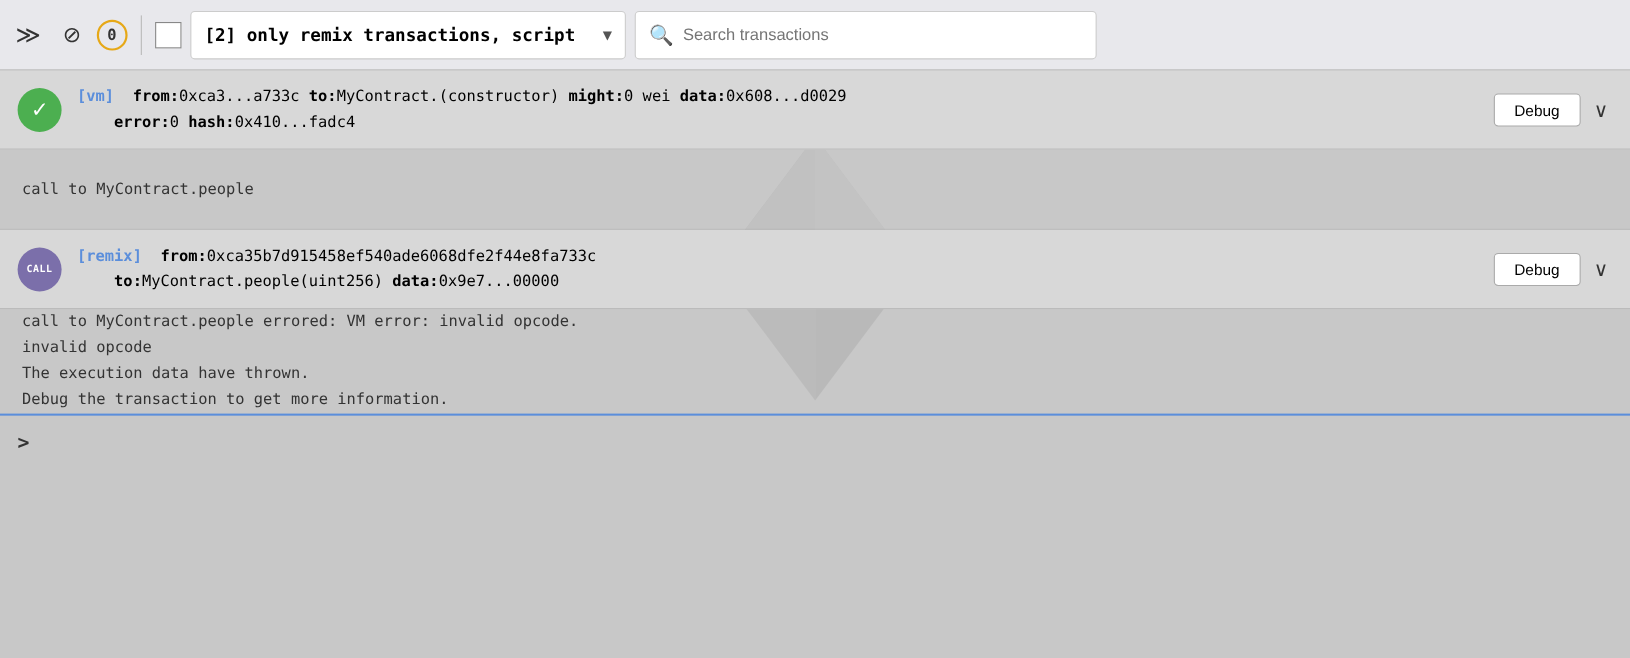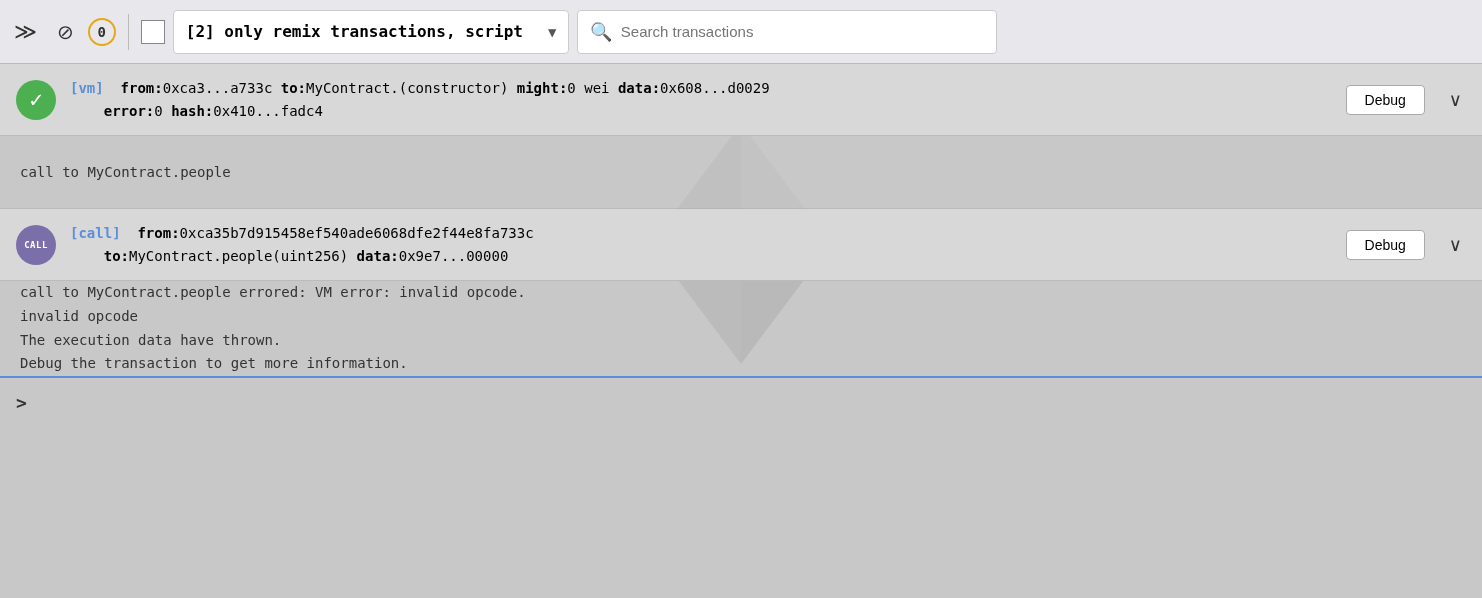--- a/index.html
+++ b/index.html
@@ -195,21 +195,21 @@
     }
 
     .tag-call {
       color: #5b8edb;
       font-weight: bold;
     }
 
     .tx-actions {
       display: flex;
       align-items: center;
-      gap: 20px;
+      gap: 8px;
       flex-shrink: 0;
     }
 
     .debug-btn {
       background: #fff;
       border: 1px solid #aaa;
       border-radius: 4px;
       padding: 6px 18px;
       font-size: 14px;
       cursor: pointer;
@@ -331,21 +331,21 @@
     <span>call to MyContract.people</span>
   </div>
 
   <div class="transaction-block">
     <div class="tx-row">
       <div class="tx-icon call">
         <span class="call-text">CALL</span>
       </div>
       <div class="tx-details">
         <div class="line1">
-          <span class="tag-call">[call]</span>
+          <span class="tag-call">[remix]</span>
           &nbsp;<strong>from:</strong>0xca35b7d915458ef540ade6068dfe2f44e8fa733c
         </div>
         <div class="line2">
           &nbsp;&nbsp;&nbsp;&nbsp;<strong>to:</strong>MyContract.people(uint256) <strong>data:</strong>0x9e7...00000
         </div>
       </div>
       <div class="tx-actions">
         <button class="debug-btn">Debug</button>
         <button class="expand-btn">∨</button>
       </div>

